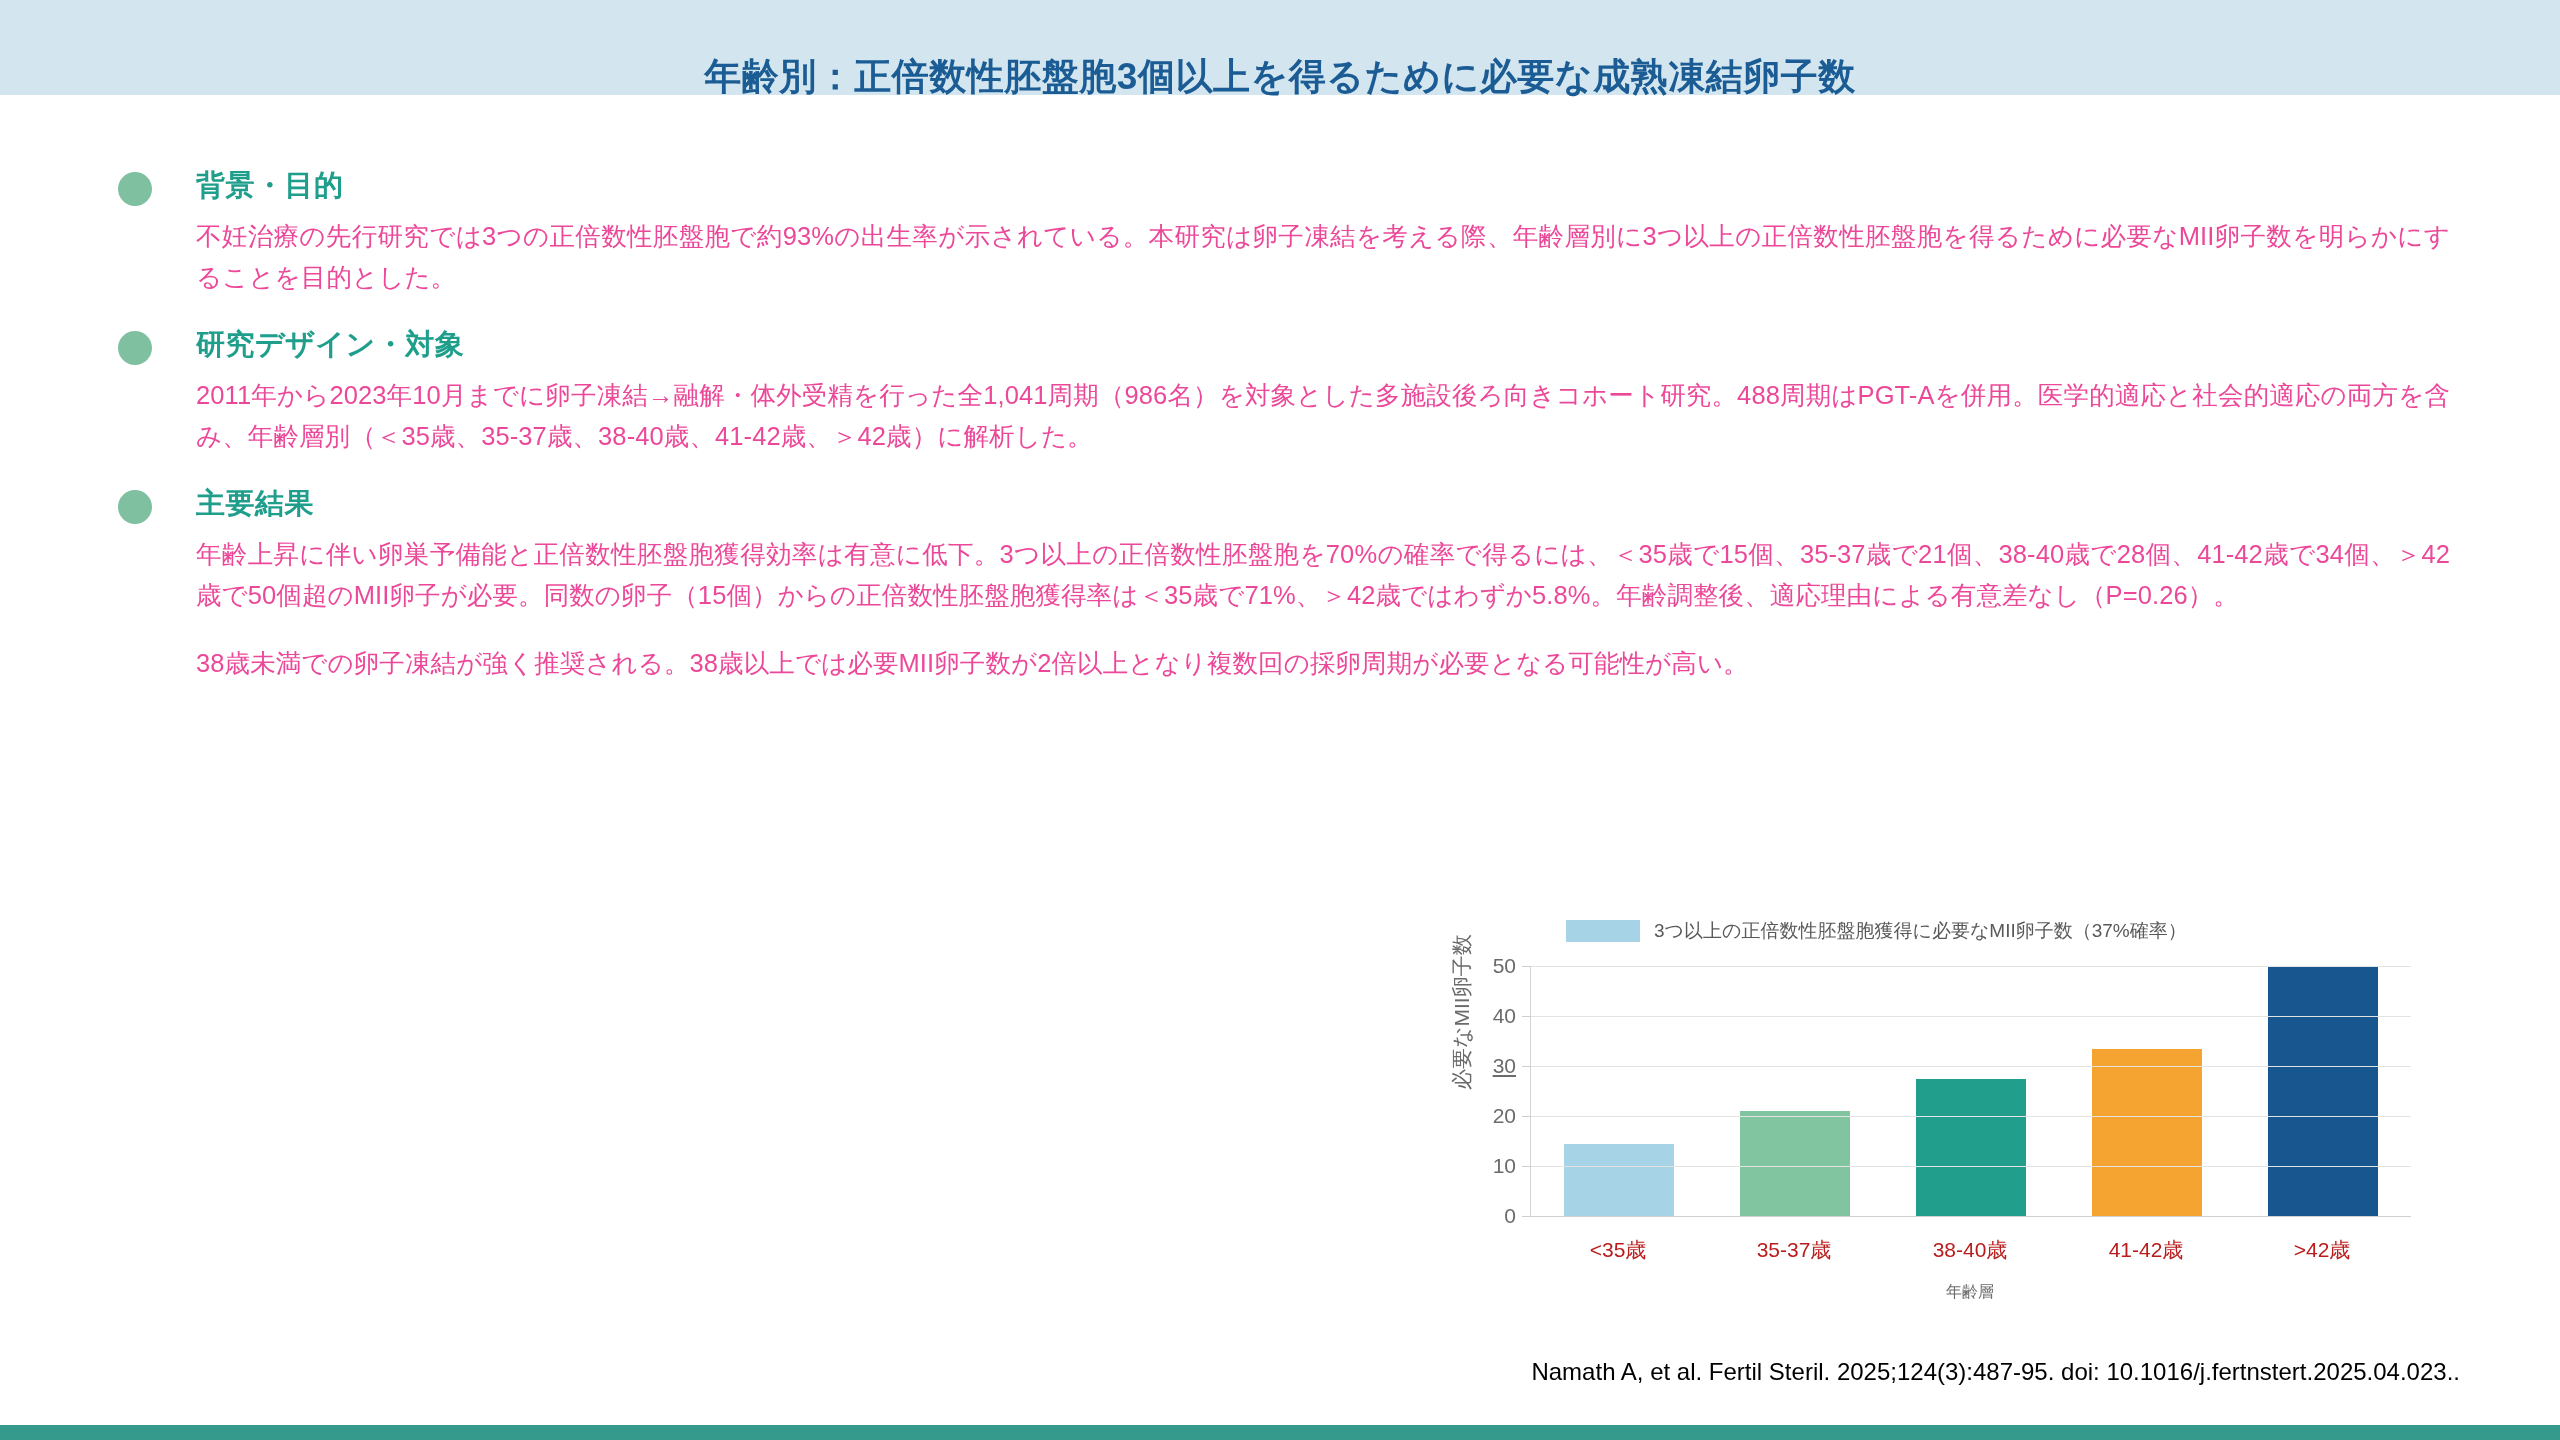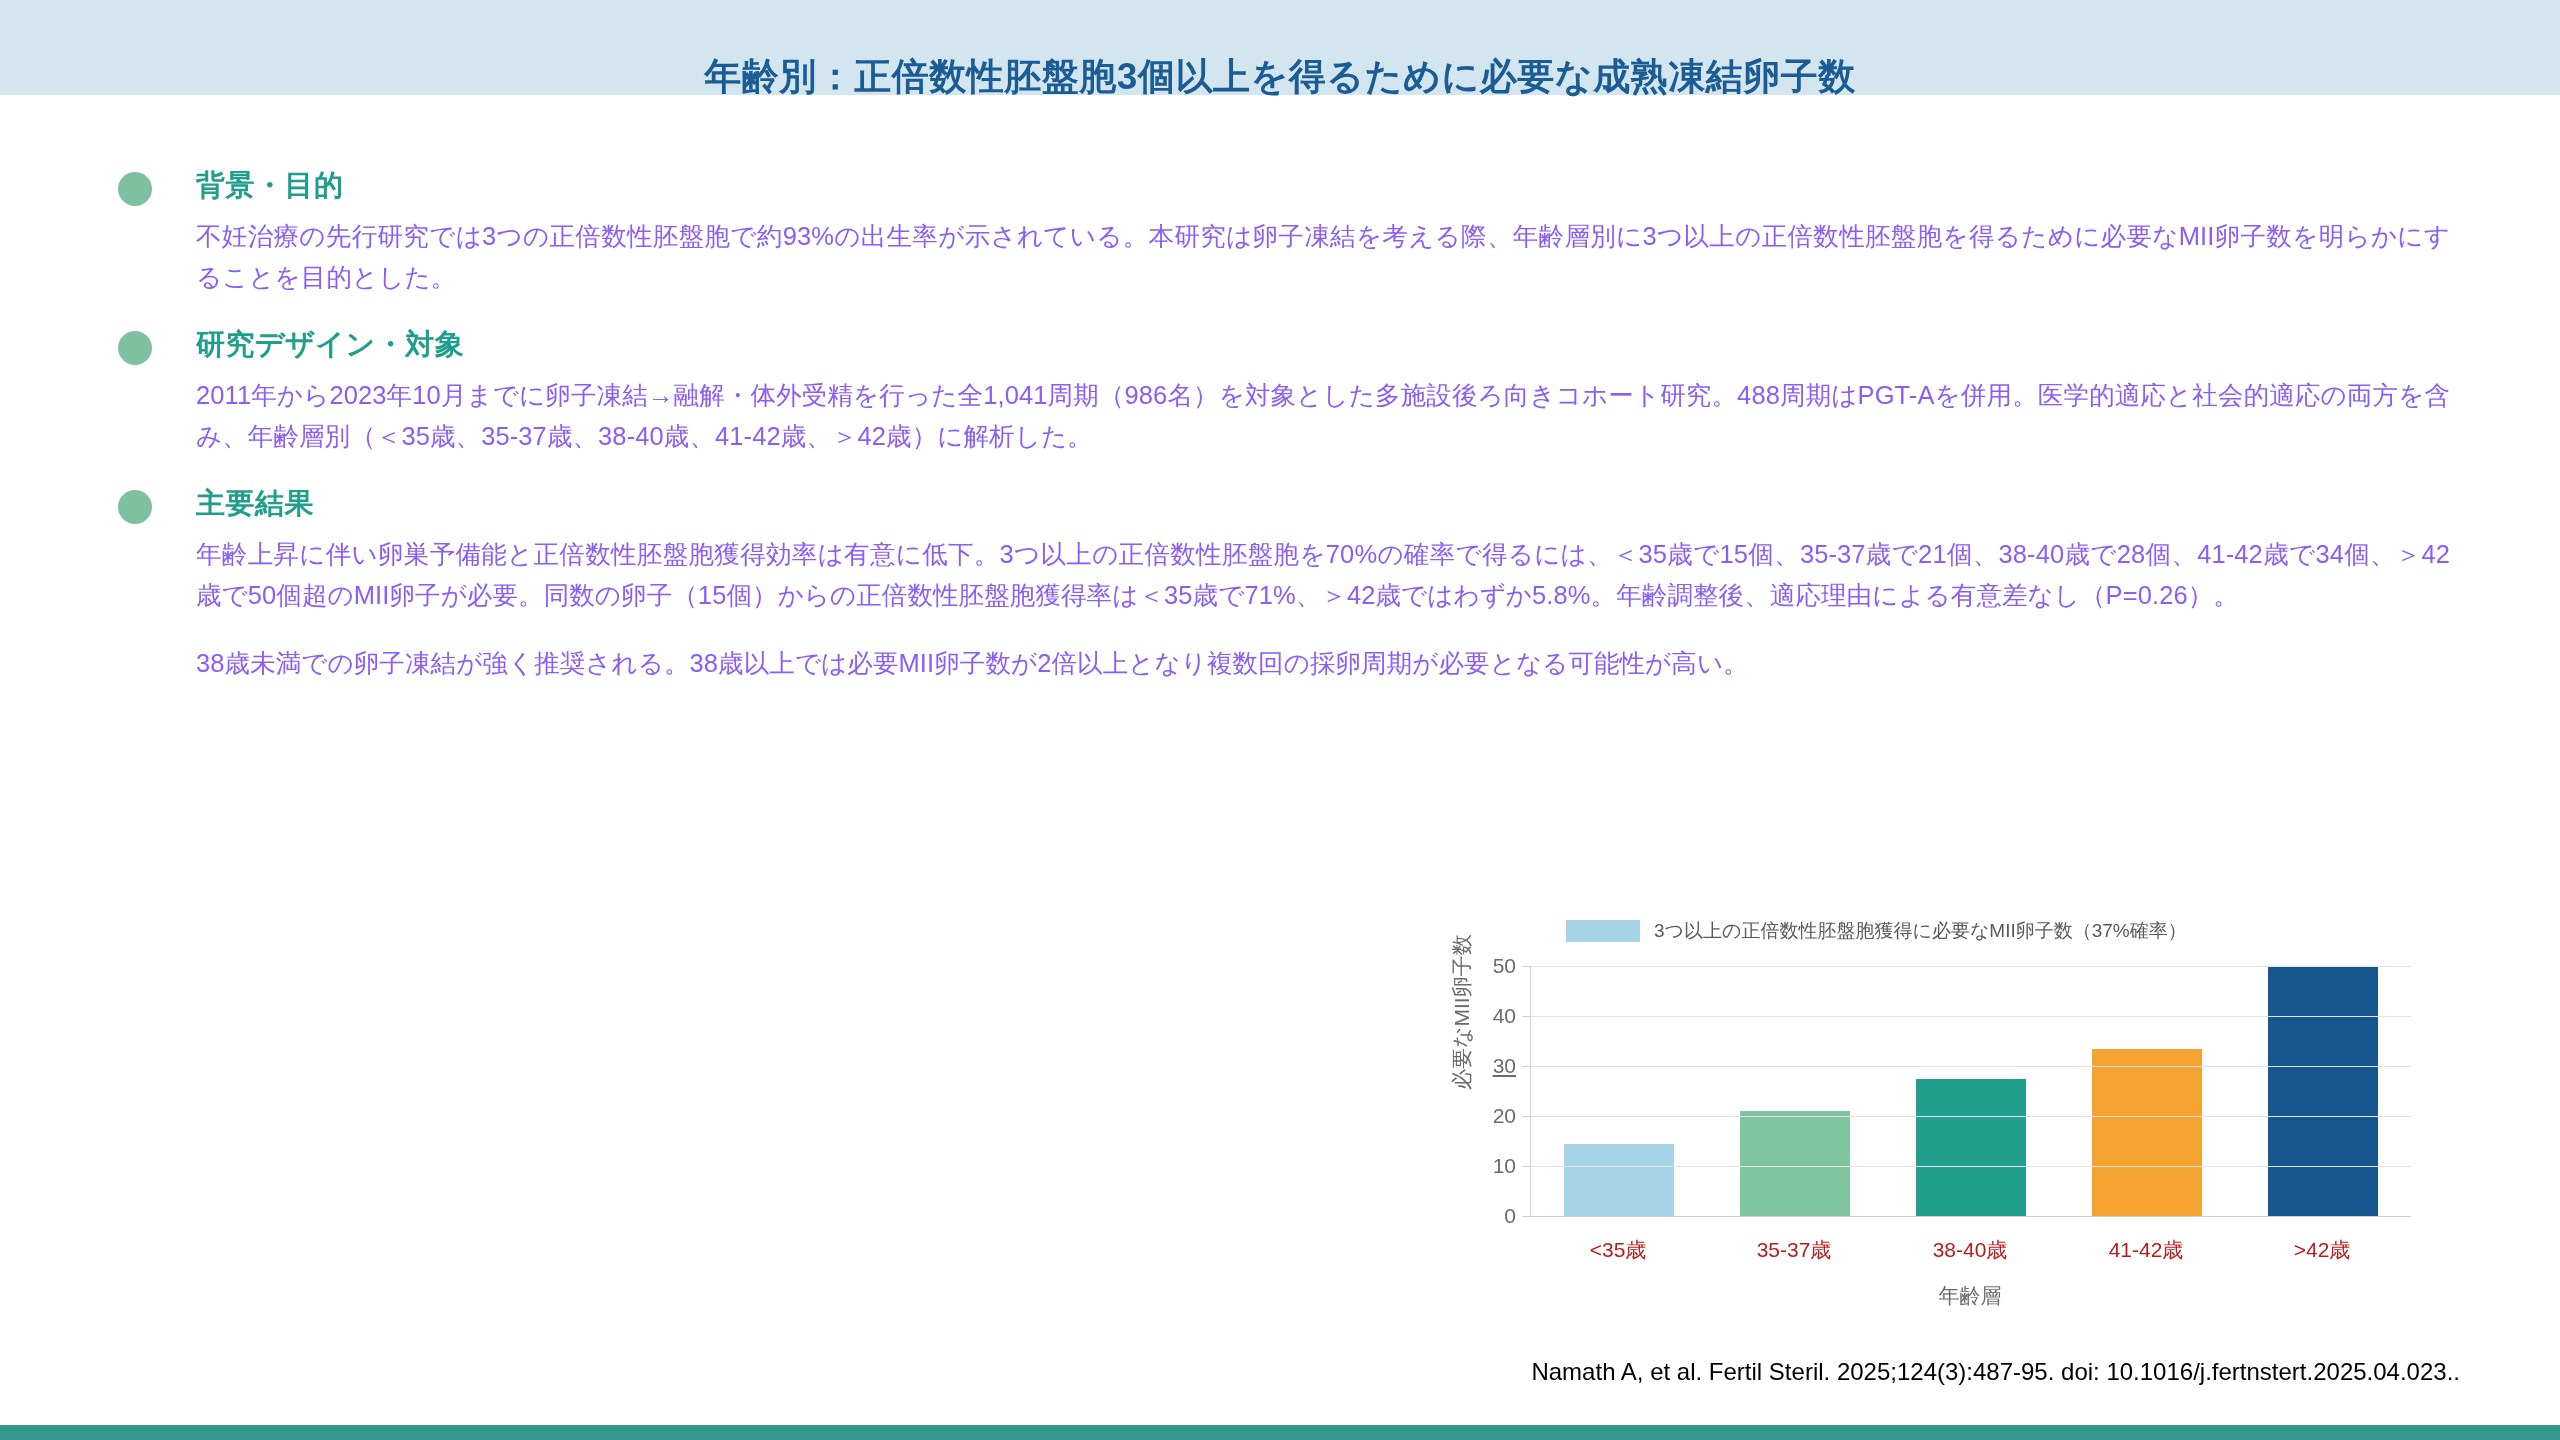--- a/index.html
+++ b/index.html
@@ -30,21 +30,21 @@
     width:34px;height:34px;border-radius:50%;
     background:#7fc0a0;
   }
   .sec-title{
     position:absolute;left:196px;top:0px;
     font-size:29px;font-weight:bold;color:#1f9e8c;
     letter-spacing:0.5px;
   }
   .sec-body{
     margin:4px 110px 0 196px;
-    font-size:25.5px;line-height:41px;color:#8b5cf6;
+    font-size:25.5px;line-height:41px;color:#ec4899;
     text-align:justify;
     letter-spacing:0.1px;
   }
   
   .chart-wrap{
     position:absolute;left:1352px;top:918px;width:1110px;height:420px;
   }
   .legend{
     position:absolute;left:214px;top:0px;
     display:flex;align-items:center;gap:14px;
@@ -85,21 +85,21 @@
   .bar{width:62%;}
   .xlabels{
     position:absolute;left:178px;top:318px;width:880px;
     display:flex;
   }
   .xlabel{
     flex:1 1 0;text-align:center;font-size:21px;color:#b91c1c;
   }
   .xaxis-title{
     position:absolute;left:178px;top:364px;width:880px;
-    text-align:center;font-size:21px;color:#6b6b6b;
+    text-align:center;font-size:16px;color:#6b6b6b;
   }
   .yaxis-title{
     position:absolute;left:96px;top:172px;
     font-size:21px;color:#6b6b6b;
     transform:rotate(-90deg);
     transform-origin:left top;
     white-space:nowrap;
   }
   .citation{
     position:absolute;right:100px;top:1358px;

